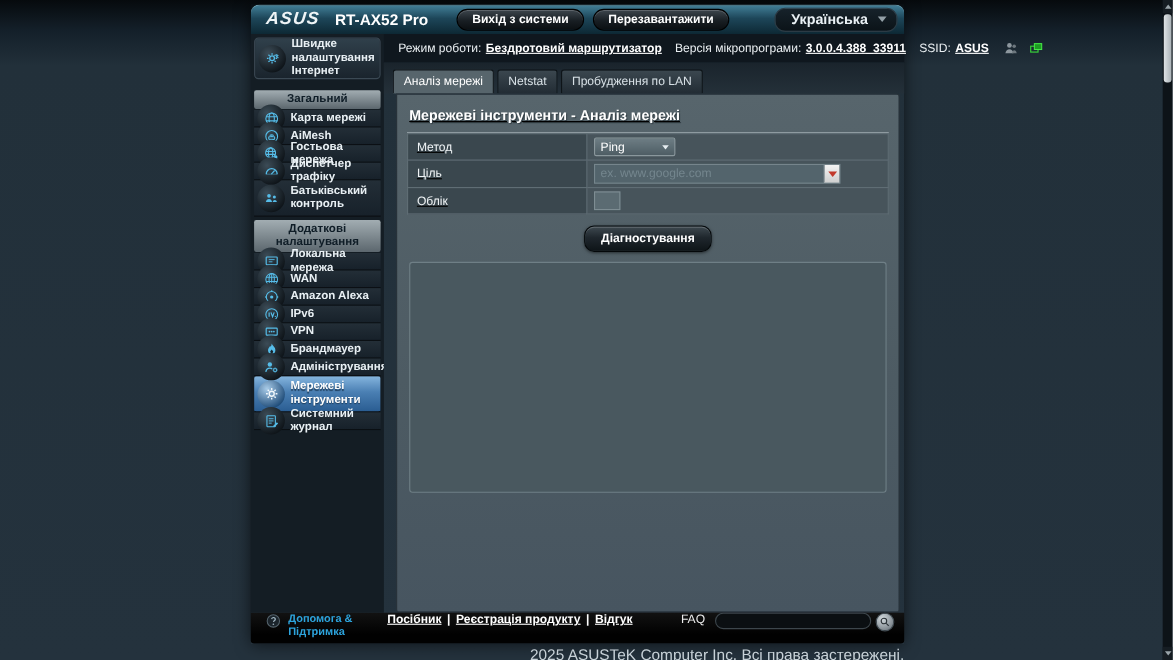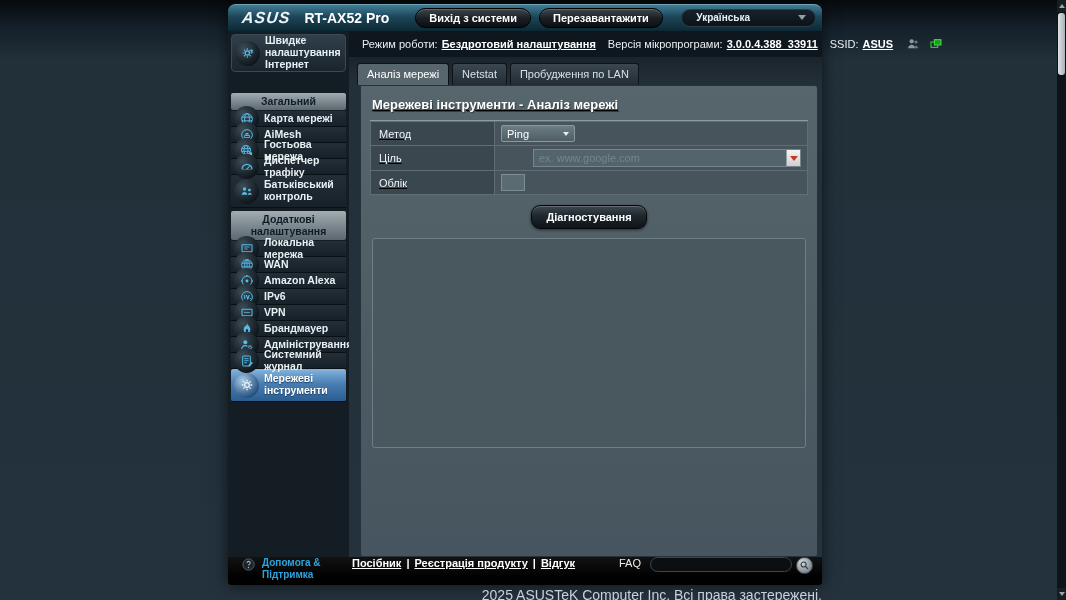--- a/index.html
+++ b/index.html
@@ -30,33 +30,33 @@
   .model { color:#fff; font-weight:bold; font-size:14px; margin-left:14px; }
   .bbtn {
     margin-left:26px; background:linear-gradient(180deg,#3d464d 0%,#181e23 55%,#0b0f12 100%);
     border:1px solid #000; border-radius:11px; color:#fff; font-weight:bold; font-size:11px;
     padding:3px 13px; cursor:pointer; font-family:inherit; box-shadow: inset 0 1px 0 rgba(255,255,255,.18);
   }
   .bbtn + .bbtn { margin-left:8px; }
   .lang {
     margin-left:auto; display:flex; align-items:center; cursor:pointer;
     background:linear-gradient(180deg,#16222a,#0b1318); border:1px solid #2c3b45; border-radius:10px;
-    color:#e9f0f4; font-size:10px; font-weight:bold; padding:2px 9px 3px 14px; min-width:84px; justify-content:space-between;gap:39px;
+    color:#e9f0f4; font-size:13px; font-weight:bold; padding:2px 9px 3px 14px; min-width:84px; justify-content:space-between;
   }
   .tri-down { width:0;height:0;border-left:4px solid transparent;border-right:4px solid transparent;border-top:5px solid #93a0a7; margin-left:9px; }
 
   
   .mainrow { flex:1; display:flex; min-height:0; }
 
   
   .sidebar { width:121px; flex:0 0 121px; background:#141d24; padding:3px 3px 0; display:flex; flex-direction:column; overflow:hidden; }
   .qis {
     display:flex; align-items:center; gap:5px; height:38px; flex:0 0 38px;
     background:linear-gradient(180deg,#30404b 0%,#1a242d 100%);
-    border:1px solid #3b4954; border-radius:4px; padding:2px 3px; margin-bottom:18px; cursor:pointer;
+    border:1px solid #3b4954; border-radius:4px; padding:2px 3px; margin-bottom:7px; cursor:pointer;
   }
   .side-section {
     background:linear-gradient(180deg,#a2adb2 0%,#5c676e 100%);
     color:#0f1d27; font-size:10.5px; font-weight:bold; text-align:center;
     padding:2px 0 3px; border-radius:2px; margin:3px 0 1px; flex:0 0 auto;
   }
   .side-item {
     display:flex; align-items:center; gap:5px; height:16px; flex:0 0 28px; padding:0 3px;
     background:linear-gradient(180deg,#232e37 0%,#17212a 100%);
     border-bottom:1px solid #0a0f13; cursor:pointer;
@@ -107,21 +107,21 @@
   .ftable td { border:1px solid #5f6d74; font-size:11px; color:#f0f4f6; }
   .ftable .lbl { width:163px; background:#3a474e; padding:0 8px; }
   .ftable .val { background:#47545b; padding:3px 6px; }
 
   .select {
     display:inline-flex; align-items:center; justify-content:space-between; width:74px; height:17px;
     padding:0 5px; background:linear-gradient(180deg,#6d7d84,#4e5d64);
     border:1px solid #8a979c; border-radius:2px; font-size:11px; color:#fff; cursor:pointer;
   }
   .sel-caret { width:0;height:0;border-left:3.5px solid transparent;border-right:3.5px solid transparent;border-top:4.5px solid #e6edf0; }
-  .combo { display:inline-flex; width:268px; height:18px; background:#53646c; border:1px solid #76858c; align-items:stretch;margin-left:32px; }
+  .combo { display:inline-flex; width:224px; height:18px; background:#53646c; border:1px solid #76858c; align-items:stretch; }
   .tinput { flex:1; background:transparent; border:none; outline:none; color:#e2eaee; font-size:11px; padding:0 5px; font-family:inherit; min-width:0; }
   .tinput::placeholder { color:#74868e; }
   .combo-btn { width:14px; display:flex; align-items:center; justify-content:center; background:linear-gradient(180deg,#f4f4f4,#cfcfcf); border-left:1px solid #97a0a4; cursor:pointer; }
   .tri-red { width:0;height:0;border-left:4px solid transparent;border-right:4px solid transparent;border-top:5px solid #c2392b; }
   .cinput { width:24px; height:17px; background:#5b6b72; border:1px solid #7e8d93; color:#fff; font-size:11px; padding:0 3px; font-family:inherit; }
 
   .btnrow { text-align:center; margin:10px 0 9px; }
   .diag {
     background:linear-gradient(180deg,#3e4950 0%,#1f272d 45%,#0e1418 100%);
     border:1px solid #04080a; border-radius:9px; color:#fff; font-weight:bold; font-size:11px;
@@ -322,48 +322,48 @@
                 <circle cx="9.5" cy="8" r="3" fill="currentColor"></circle>
                 <path d="M4 18c.6-3.2 2.8-5 5.5-5 1.2 0 2.3.3 3.2 1" fill="none" stroke="currentColor" stroke-width="1.8"></path>
                 <g fill="none" stroke="currentColor" stroke-width="1.3">
                   <circle cx="16.6" cy="15.6" r="2.1"></circle>
                   <path d="M16.6 12.2v1.1M16.6 17.9V19M13.2 15.6h1.1M19 15.6h1.1M14.2 13.2l.8.8M18.2 17.2l.8.8M19 13.2l-.8.8M15 17.2l-.8.8"></path>
                 </g>
               </svg>
             </span>
             <span class="side-label">Адміністрування</span>
           </div>
-          <div class="side-item">
-            <span class="nav-icon">
-              <svg viewBox="0 0 24 24">
-                <rect x="5.5" y="4.5" width="11.5" height="15" rx="1" fill="none" stroke="currentColor" stroke-width="1.5"></rect>
-                <path d="M8 8.5h6.5M8 11.5h6.5M8 14.5h4" stroke="currentColor" stroke-width="1.3"></path>
-                <path d="M14.5 17.8l4.6-4.6 1.7 1.7-4.6 4.6-2.1.4z" fill="currentColor"></path>
-              </svg>
-            </span>
-            <span class="side-label">Системний журнал</span>
-          </div>
           <div class="side-item tall active">
             <span class="nav-icon">
               <svg viewBox="0 0 24 24">
                 <g fill="none" stroke="currentColor" stroke-width="1.9">
                   <circle cx="12" cy="12" r="3.4"></circle>
                   <path d="M12 4.2v2.5M12 17.3v2.5M4.2 12h2.5M17.3 12h2.5M6.5 6.5l1.8 1.8M15.7 15.7l1.8 1.8M17.5 6.5l-1.8 1.8M8.3 15.7l-1.8 1.8"></path>
                 </g>
               </svg>
             </span>
             <span class="side-label">Мережеві інструменти</span>
           </div>
+          <div class="side-item">
+            <span class="nav-icon">
+              <svg viewBox="0 0 24 24">
+                <rect x="5.5" y="4.5" width="11.5" height="15" rx="1" fill="none" stroke="currentColor" stroke-width="1.5"></rect>
+                <path d="M8 8.5h6.5M8 11.5h6.5M8 14.5h4" stroke="currentColor" stroke-width="1.3"></path>
+                <path d="M14.5 17.8l4.6-4.6 1.7 1.7-4.6 4.6-2.1.4z" fill="currentColor"></path>
+              </svg>
+            </span>
+            <span class="side-label">Системний журнал</span>
+          </div>
         </div>
     </div>
 
     <div class="content">
       <div class="statusbar">
         <span class="sb-label">Режим роботи:</span>
-        <a class="sb-link">Бездротовий налаштування</a>
+        <a class="sb-link">Бездротовий маршрутизатор</a>
         <span class="sb-label">Версія мікропрограми:</span>
         <a class="sb-link">3.0.0.4.388_33911</a>
         <span class="sb-label">SSID:</span>
         <a class="sb-link">ASUS</a>
         <span class="sb-icons">
           <span>
             <svg viewBox="0 0 24 24" width="16" height="16">
                 <circle cx="10" cy="8" r="3.2" fill="#8d979e"></circle>
                 <path d="M4.5 18.5c.6-3.4 2.8-5.3 5.5-5.3s4.9 1.9 5.5 5.3z" fill="#8d979e"></path>
                 <circle cx="16.5" cy="9" r="2.4" fill="#6d777e"></circle>

